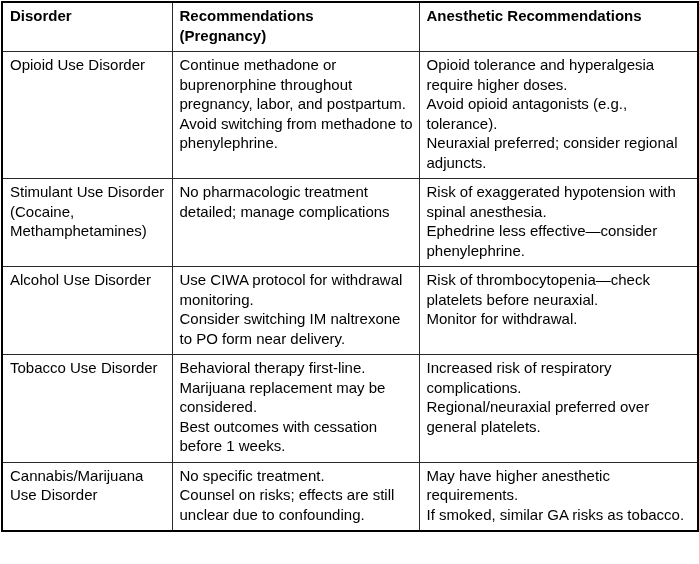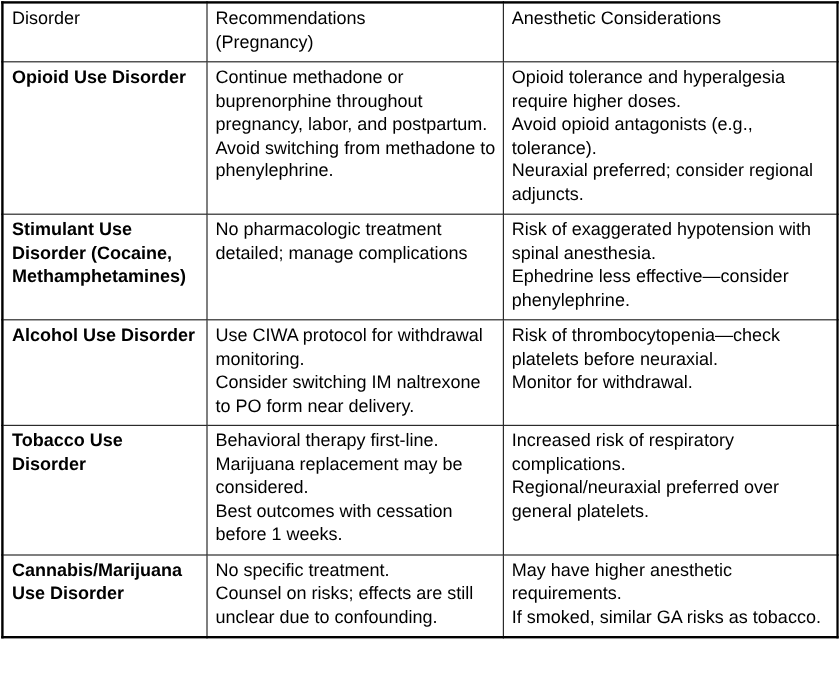--- a/index.html
+++ b/index.html
@@ -29,25 +29,25 @@
     border: 1.5px solid #2b2b2b;
     vertical-align: top;
     text-align: left;
     padding: 3px 5px 6px 7px;
     overflow: hidden;
   }
   col.c1 { width: 170px; }
   col.c2 { width: 247px; }
   col.c3 { width: 279px; }
   th {
-    font-weight: normal;
+    font-weight: bold;
     font-size: 15px;
   }
   td.disorder-cell {
-    font-weight: bold;
+    font-weight: normal;
   }
   .hdr-line2 {
     display: block;
   }
   .line {
     display: block;
   }
 </style>
 </head>
 <body>
@@ -62,21 +62,21 @@
     <thead>
       <tr>
         <th>
           <span>Disorder</span>
         </th>
         <th>
           <span>Recommendations</span>
           <span class="hdr-line2">(Pregnancy)</span>
         </th>
         <th>
-          <span>Anesthetic Considerations</span>
+          <span>Anesthetic Recommendations</span>
         </th>
       </tr>
     </thead>
     <tbody>
         <tr>
           <td class="disorder-cell"><span>Opioid Use Disorder</span></td>
           <td>
             <span class="line">Continue methadone or buprenorphine throughout pregnancy, labor, and postpartum.</span>
             <span class="line">Avoid switching from methadone to phenylephrine.</span>
           </td>

